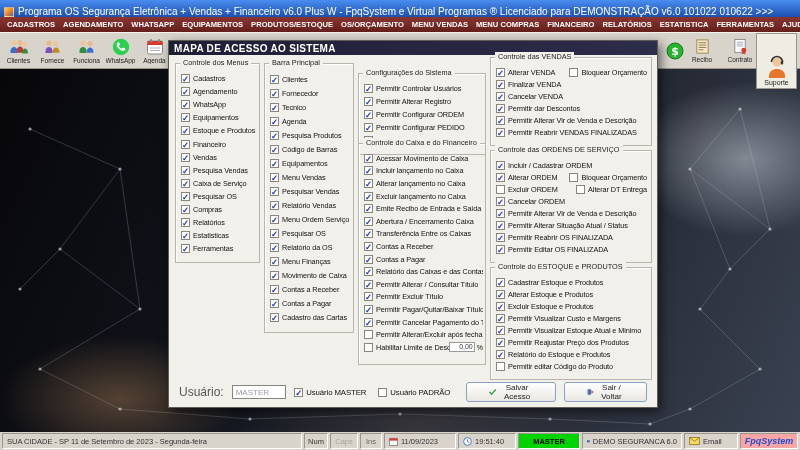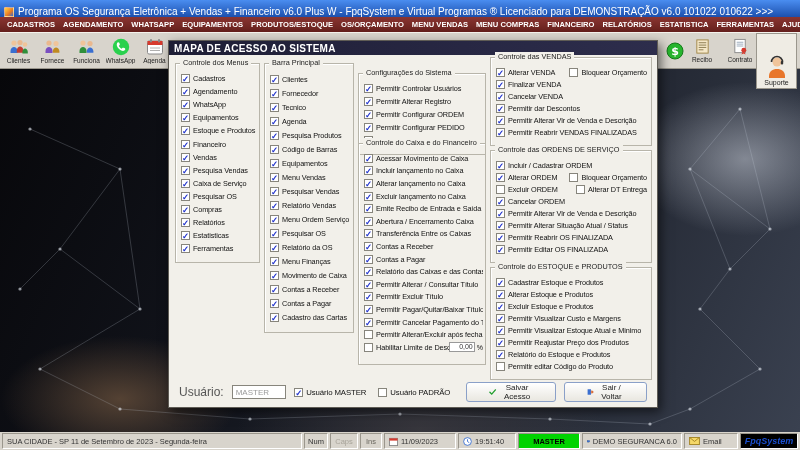--- a/index.html
+++ b/index.html
@@ -87,21 +87,21 @@
     padding:0 4px;gap:3px;white-space:nowrap;overflow:hidden;flex:0 0 auto}
   .sp-loc{width:300px}
   .sp-num{width:24px;justify-content:center}
   .sp-caps{width:28px;justify-content:center;color:#a8a49a}
   .sp-ins{width:22px;justify-content:center;color:#6a675f}
   .sp-date{width:72px}
   .sp-time{width:58px}
   .sp-master{width:62px;background:#00d300;color:#000;font-weight:bold;justify-content:center}
   .sp-demo{width:100px}
   .sp-email{width:54px}
-  .sp-brand{flex:1 1 auto;background:#000000;justify-content:center;color:#1a4fd0;
+  .sp-brand{flex:1 1 auto;background:#fca5a5;justify-content:center;color:#1a4fd0;
     font-weight:bold;font-style:italic;font-size:9px}
 </style>
 </head>
 <body>
 
 <div class="app">
 
   <div class="titlebar">
     <span class="titleicon"></span>
     <span>Programa OS Segurança Eletrônica + Vendas + Financeiro v6.0 Plus W - FpqSystem e Virtual Programas ® Licenciado para DEMONSTRAÇÃO v6.0 101022 010622 &gt;&gt;&gt;</span>

